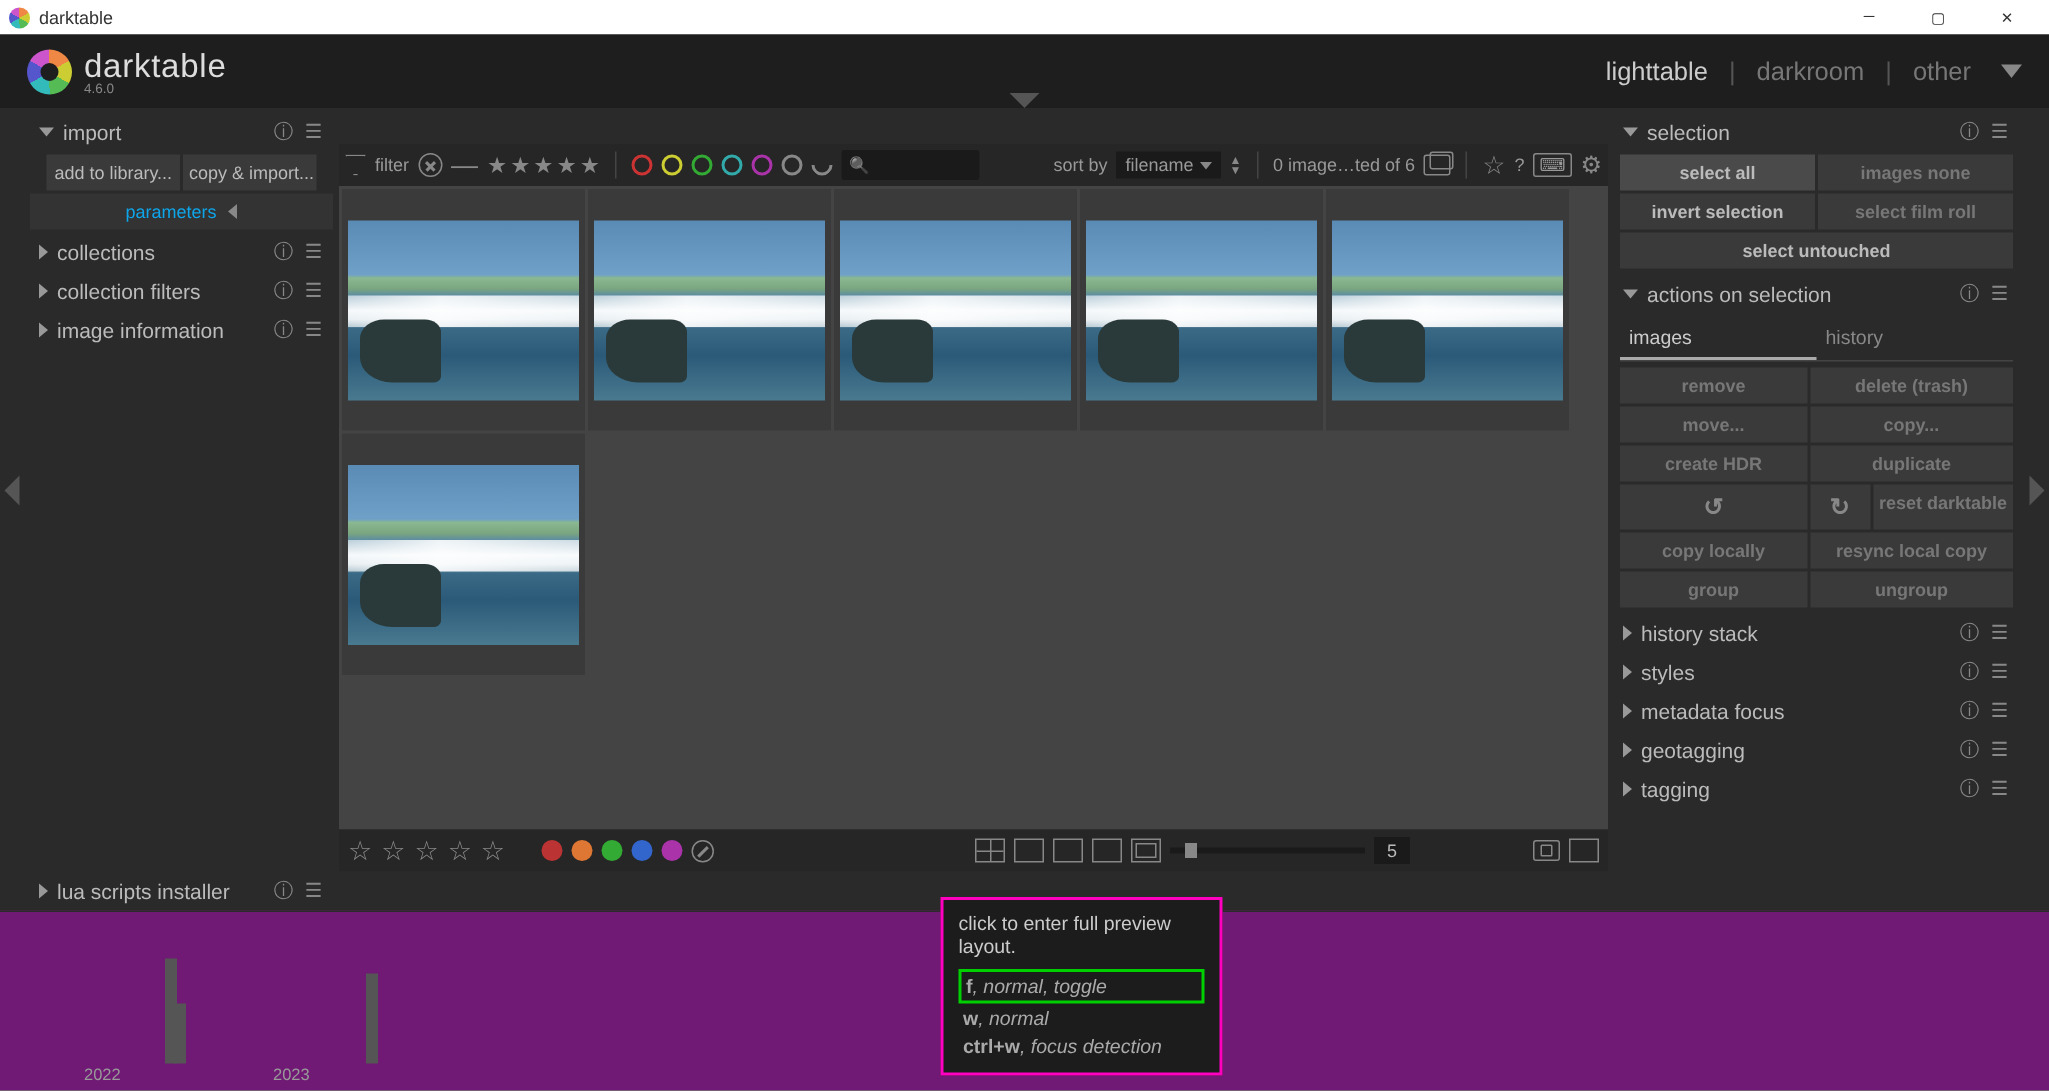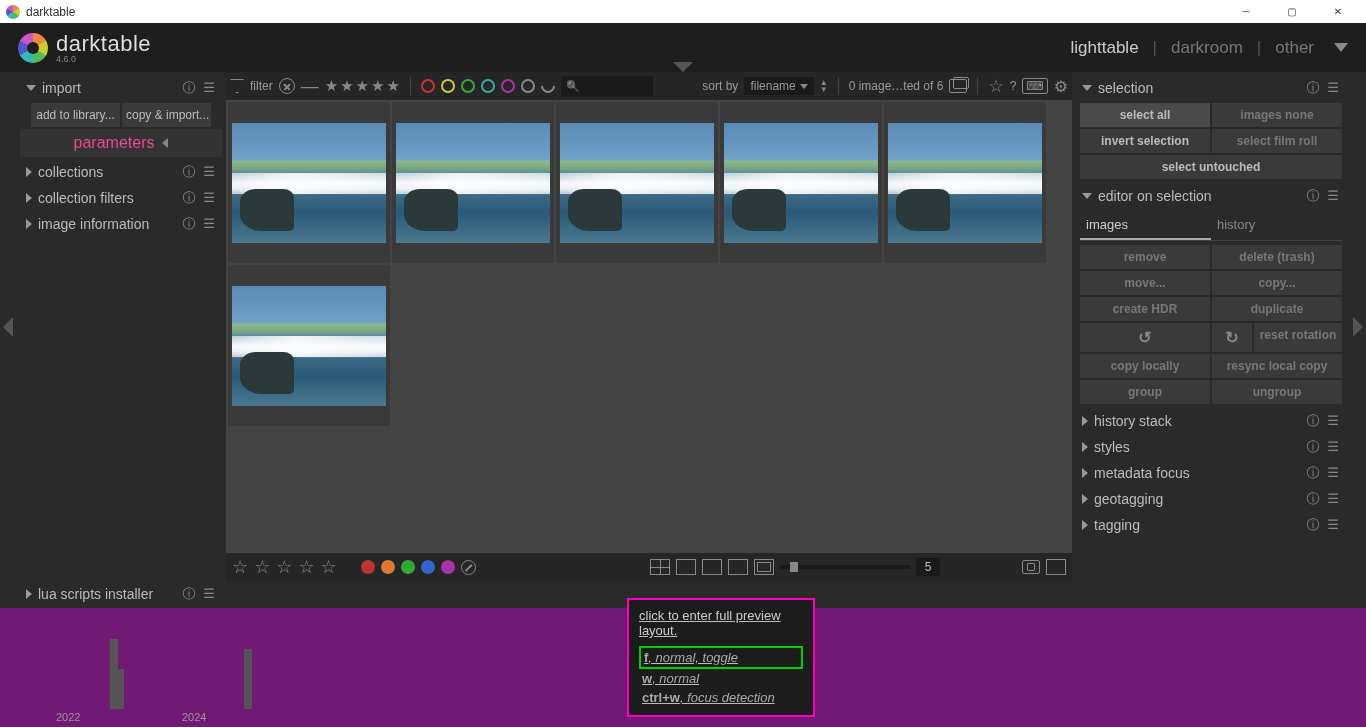--- a/index.html
+++ b/index.html
@@ -34,24 +34,24 @@
 .module-head { display: flex; align-items: center; padding: 5px 6px; font-size: 14px; color: #bbb; gap: 6px; }
 .module-head .tri { width: 0; height: 0; }
 .tri.down { border-left: 5px solid transparent; border-right: 5px solid transparent; border-top: 6px solid #999; }
 .tri.right { border-top: 5px solid transparent; border-bottom: 5px solid transparent; border-left: 6px solid #999; }
 .module-head .spacer { flex: 1; }
 .module-head .mod-ic { width: 14px; height: 14px; color: #888; font-size: 13px; text-align: center; line-height: 14px; }
 .btn-row { display: flex; gap: 2px; margin: 2px 11px; align-items: flex-end; }
 .dt-btn { flex: 1; background: #3a3a3a; color: #bbb; font-size: 12px; text-align: center; padding: 5px 4px; cursor: pointer; overflow: hidden; white-space: nowrap; }
 .dt-btn.disabled { color: #777; }
 .dt-btn.highlight { background: #4a4a4a; }
-.params { display: flex; align-items: center; justify-content: center; background: #333; padding: 5px; font-size: 16px; color: #ec4899; gap: 8px; }
+.params { display: flex; align-items: center; justify-content: center; background: #333; padding: 5px; font-size: 12px; color: #0ea5e9; gap: 8px; }
 .params .chev { width:0; height:0; border-top:5px solid transparent; border-bottom:5px solid transparent; border-right:6px solid #888; }
 .center { flex: 1; display: flex; flex-direction: column; background: #2a2a2a; min-width: 0; }
-.toolbar { height: 28px; display: flex; align-items: center; gap: 6px; padding: 0 4px; background: #262626; font-size: 12px; color: #999; }
+.toolbar { height: 28px; display: flex; align-items: center; gap: 6px; padding: 0 4px; background: #262626; font-size: 12px; color: #999; margin-top: 24px; }
 .toolbar .funnel { width: 14px; height: 14px; border: 1.5px solid #888; clip-path: polygon(0 0, 100% 0, 60% 55%, 60% 100%, 40% 100%, 40% 55%); }
 .reject { width: 16px; height: 16px; border: 1px solid #888; border-radius: 50%; position: relative; }
 .reject::before, .reject::after { content:""; position:absolute; left:3px; top:7px; width:8px; height:1.5px; background:#888; }
 .reject::before { transform: rotate(45deg); }
 .reject::after { transform: rotate(-45deg); }
 .dash { color: #888; font-size: 18px; }
 .stars { display: flex; gap: 2px; }
 .star { color: #888; font-size: 15px; }
 .sep-v { width: 1px; height: 18px; background: #444; margin: 0 4px; }
 .color-circles { display: flex; gap: 6px; align-items: center; }
@@ -87,21 +87,21 @@
 .zoom-val { width: 24px; height: 18px; background: #1a1a1a; text-align: center; line-height: 18px; font-size: 12px; }
 .focus-ic { width:18px; height:14px; border:1.5px solid #888; border-radius:2px; position:relative; }
 .focus-ic::before { content:""; position:absolute; inset:2px 4px; border:1px solid #888; border-radius:1px; }
 .right-module-body { padding: 2px 4px; }
 .action-grid { display: grid; grid-template-columns: 1fr 1fr; gap: 2px; font-weight: bold; }
 .action-grid .wide { grid-column: 1 / -1; }
 .sub-tabs { display: flex; border-bottom: 1px solid #444; margin-bottom: 4px; }
 .sub-tab { flex: 1; text-align: left; padding: 6px; font-size: 13px; color: #888; }
 .sub-tab.active { color: #ccc; border-bottom: 2px solid #aaa; }
 .rot-ic { font-size: 16px; color: #888; }
-.tooltip { position: absolute; left: 627px; top: 598px; width: 188px; background: #1c1c1c; border: 2px solid #ff00c0; padding: 8px 10px; font-size: 13px; color: #bbb; z-index: 100; text-decoration: underline; }
+.tooltip { position: absolute; left: 627px; top: 598px; width: 188px; background: #1c1c1c; border: 2px solid #ff00c0; padding: 8px 10px; font-size: 13px; color: #bbb; z-index: 100; }
 .tooltip-title { margin-bottom: 8px; color: #ccc; }
 .kbd-row { padding: 2px 3px; font-style: italic; color: #aaa; }
 .kbd-row.hl { border: 2px solid #00d000; }
 .kbd-row b { font-style: normal; font-weight: bold; }
 .timeline { height: 120px; background: #701a75; display: flex; align-items: flex-end; padding: 0 20px 6px; position: relative; border-top: 1px solid #2a2a2a; }
 .timeline .yr { position: absolute; bottom: 4px; font-size: 11px; color: #999; }
 .timeline .bar { position: absolute; bottom: 18px; width: 8px; background: #555; }
 .bottom-arrow { text-align: center; height: 0; position: relative; }
 .bottom-arrow::before { content:""; position:absolute; left:50%; transform:translateX(-50%); bottom:-10px; width:0; height:0; border-left:10px solid transparent; border-right:10px solid transparent; border-bottom:10px solid #555; }
 .flex-spacer { flex: 1; }
@@ -300,41 +300,41 @@
             <div class="dt-btn">invert selection</div>
             <div class="dt-btn disabled">select film roll</div>
             <div class="dt-btn wide">select untouched</div>
           </div>
         </div>
       </div>
 
       <div class="module">
         <div class="module-head">
           <div class="tri down"></div>
-          <span>editor on selection</span>
+          <span>actions on selection</span>
           <div class="spacer"></div>
           <div class="mod-ic info-ic"></div>
           <div class="mod-ic menu-ic"></div>
         </div>
         <div class="right-module-body">
           <div class="sub-tabs">
             <div class="sub-tab active">images</div>
             <div class="sub-tab">history</div>
           </div>
           <div class="action-grid">
             <div class="dt-btn disabled">remove</div>
             <div class="dt-btn disabled">delete (trash)</div>
             <div class="dt-btn disabled">move...</div>
             <div class="dt-btn disabled">copy...</div>
             <div class="dt-btn disabled">create HDR</div>
             <div class="dt-btn disabled">duplicate</div>
             <div class="dt-btn disabled"><span class="rot-ic">↺</span></div>
             <div style="display:flex;gap:2px">
               <div class="dt-btn disabled" style="flex:0 0 40px"><span class="rot-ic">↻</span></div>
-              <div class="dt-btn disabled">reset rotation</div>
+              <div class="dt-btn disabled">reset darktable</div>
             </div>
             <div class="dt-btn disabled">copy locally</div>
             <div class="dt-btn disabled">resync local copy</div>
             <div class="dt-btn disabled">group</div>
             <div class="dt-btn disabled">ungroup</div>
           </div>
         </div>
       </div>
 
       <div class="module-head">
@@ -388,21 +388,21 @@
           <div class="mod-ic menu-ic"></div>
       </div>
     </div>
   </div>
 
   <div class="timeline">
     <div class="bar" style="left:110px;height:70px"></div>
     <div class="bar" style="left:116px;height:40px"></div>
     <div class="bar" style="left:244px;height:60px"></div>
     <span class="yr" style="left:56px">2022</span>
-    <span class="yr" style="left:182px">2024</span>
+    <span class="yr" style="left:182px">2023</span>
   </div>
   <div class="bottom-arrow"></div>
 </div>
 
 <div class="tooltip">
   <div class="tooltip-title">click to enter full preview layout.</div>
   <div id="tooltip-rows">
       <div class="kbd-row hl"><b>f</b>, normal, toggle</div>
       <div class="kbd-row"><b>w</b>, normal</div>
       <div class="kbd-row"><b>ctrl+w</b>, focus detection</div>

